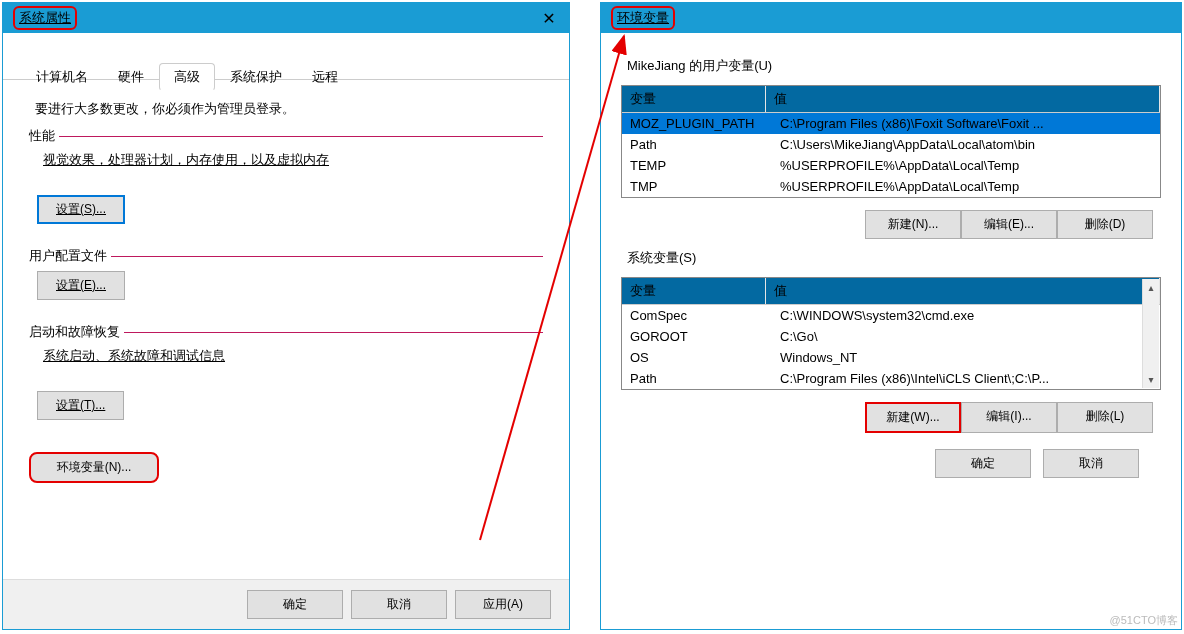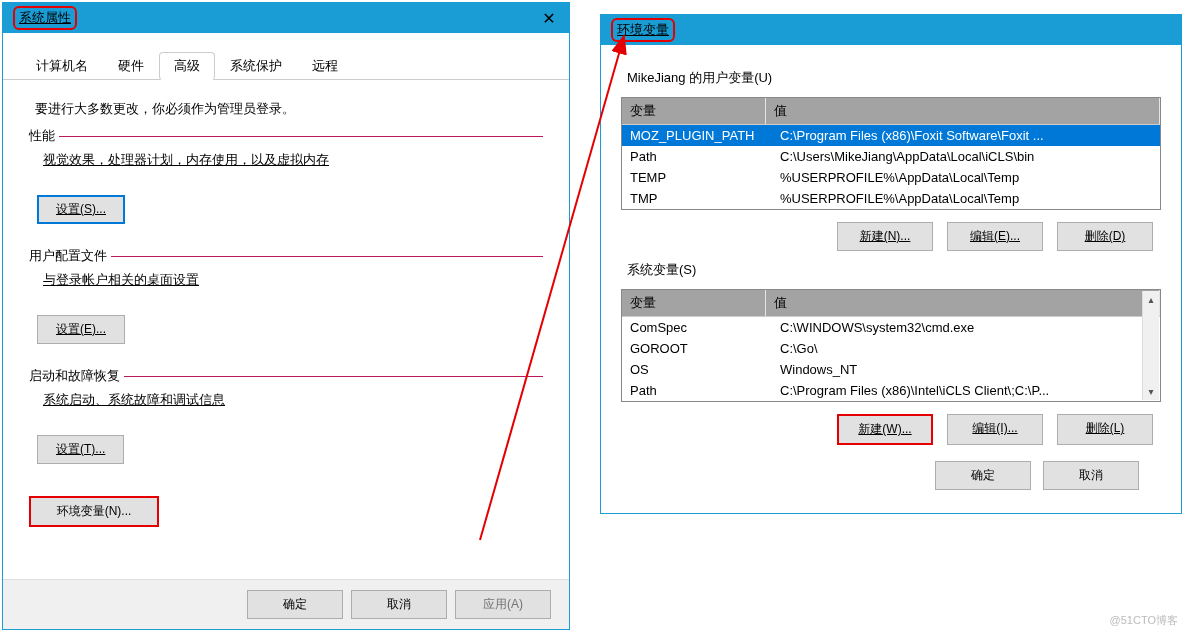--- a/index.html
+++ b/index.html
@@ -11,21 +11,21 @@
       height: 634px;
       position: relative;
       overflow: hidden;
     }
     .window {
       position: absolute;
       border: 1px solid #1a9cd4;
       background: #fff;
     }
     .win1 { left: 2px; top: 2px; width: 568px; height: 628px; }
-    .win2 { left: 600px; top: 14px; width: 582px; height: 500px; }
+    .win2 { left: 600px; top: 2px; width: 582px; height: 628px; }
     .titlebar {
       background: #1a9cd4;
       color: #000000;
       height: 30px;
       display: flex;
       align-items: center;
       padding: 0 10px;
       position: relative;
       font-size: 13px;
       text-decoration: underline;
@@ -44,21 +44,21 @@
       display: flex;
       border-bottom: 1px solid #ccc;
       padding: 18px 18px 0 18px;
       gap: 0;
     }
     .tab {
       padding: 4px 14px;
       border: 1px solid transparent;
       border-bottom: none;
       position: relative;
-      top: 1px;
+      top: 12px;
       cursor: pointer;
       font-size: 13px;
     }
     .tab.active {
       border-color: #ccc;
       background: #fff;
       border-bottom: 1px solid #fff;
     }
     .body1 { padding: 14px 26px; font-size: 13px; }
     .note { margin: 6px 0 18px 6px; }
@@ -89,33 +89,33 @@
     .dlgbtns .btn { min-width: 96px; }
     .dlgbtns2 {
       display: flex; justify-content: flex-end; gap: 12px;
       padding: 16px 22px;
     }
 
     
     .body2 { padding: 14px 20px; font-size: 13px; }
     .section-title { margin: 10px 0 10px 6px; font-size: 13px; }
     .table-outer { border: 1px solid #888; background: #fff; margin-bottom: 12px; }
-    .table-head { display: flex; background: #a3a3a3; border-bottom: 1px solid #ccc; }
+    .table-head { display: flex; background: #0369a1; border-bottom: 1px solid #ccc; }
     .th { padding: 4px 8px; font-size: 13px; border-right: 1px solid #e5e5e5; }
     .th1 { width: 144px; }
     .th2 { flex: 1; }
     .tbody { }
     .trow { display: flex; padding: 2px 0; font-size: 13px; }
-    .trow.selected { background: #0078d7; color: #ffffff; }
+    .trow.selected { background: #0078d7; color: #000000; }
     .td1 { width: 150px; padding: 1px 8px; white-space: nowrap; overflow: hidden; text-overflow: ellipsis; }
     .td2 { flex: 1; padding: 1px 8px; white-space: nowrap; overflow: hidden; text-overflow: ellipsis; }
     .tbl-wrap2 { position: relative; }
     .tbl-wrap2 .scrollbar { position: absolute; right: 1px; top: 1px; bottom: 1px; width: 17px; background: #f0f0f0; border-left: 1px solid #ddd; }
     .scroll-arrow { height: 17px; display: flex; align-items: center; justify-content: center; font-size: 10px; color: #555; }
-    .btn-row3 { display: flex; justify-content: flex-end; gap: 14px; padding-right: 8px; text-decoration: underline; }
+    .btn-row3 { display: flex; justify-content: flex-end; padding-right: 8px; }
     .btn-row3 .btn { min-width: 96px; }
     .annot-btn-red { border: 2px solid #e40000 !important; }
 
     
     .arrow-svg { position: absolute; left: 0; top: 0; pointer-events: none; }
 
     .watermark { position: absolute; right: 6px; bottom: 6px; color: #bbb; font-size: 11px; }
   </style>
 </head>
 <body>
@@ -138,42 +138,41 @@
     <div class="group">
       <div class="group-title">性能</div>
       <div class="group-desc">视觉效果，处理器计划，内存使用，以及虚拟内存</div>
       <div class="btn-row-right">
         <div class="btn focused">设置(S)...</div>
       </div>
     </div>
 
     <div class="group">
       <div class="group-title">用户配置文件</div>
-      <div class="group-desc">与登录帐户相关的桌面设置</div>
       <div class="btn-row-right">
         <div class="btn">设置(E)...</div>
       </div>
     </div>
 
     <div class="group">
       <div class="group-title">启动和故障恢复</div>
       <div class="group-desc">系统启动、系统故障和调试信息</div>
       <div class="btn-row-right">
         <div class="btn">设置(T)...</div>
       </div>
     </div>
 
     <div class="btn-row-right" style="margin-top:6px;">
-      <div class="btn annot-btn-red" style="min-width:130px;border-radius:0;">环境变量(N)...</div>
+      <div class="btn annot-btn-red" style="min-width:130px;border-radius:8px;">环境变量(N)...</div>
     </div>
   </div>
   <div class="dlgbtns">
     <div class="btn">确定</div>
     <div class="btn">取消</div>
-    <div class="btn" style="color:#737373;">应用(A)</div>
+    <div class="btn" style="color:#000000;">应用(A)</div>
   </div>
 </div>
 
 <div class="window win2">
   <div class="titlebar">
     <span class="title annot-red">环境变量</span>
   </div>
   <div class="body2">
     <div class="section-title">MikeJiang 的用户变量(U)</div>
     <div class="table-outer">
@@ -181,21 +180,21 @@
         <div class="th th1">变量</div>
         <div class="th th2">值</div>
       </div>
       <div class="tbody" id="user-tbody">
           <div class="trow selected">
             <div class="td1">MOZ_PLUGIN_PATH</div>
             <div class="td2">C:\Program Files (x86)\Foxit Software\Foxit ...</div>
           </div>
           <div class="trow">
             <div class="td1">Path</div>
-            <div class="td2">C:\Users\MikeJiang\AppData\Local\iCLS\bin</div>
+            <div class="td2">C:\Users\MikeJiang\AppData\Local\atom\bin</div>
           </div>
           <div class="trow">
             <div class="td1">TEMP</div>
             <div class="td2">%USERPROFILE%\AppData\Local\Temp</div>
           </div>
           <div class="trow">
             <div class="td1">TMP</div>
             <div class="td2">%USERPROFILE%\AppData\Local\Temp</div>
           </div>
         </div>

